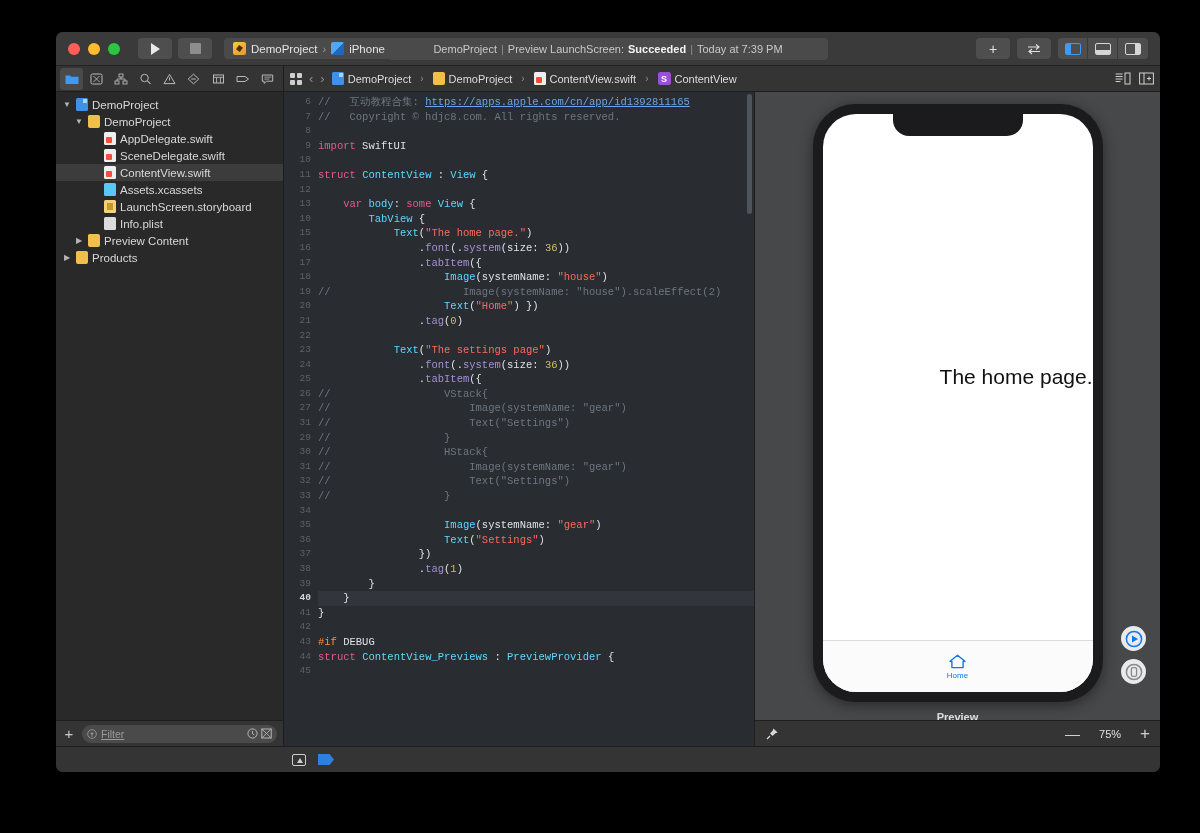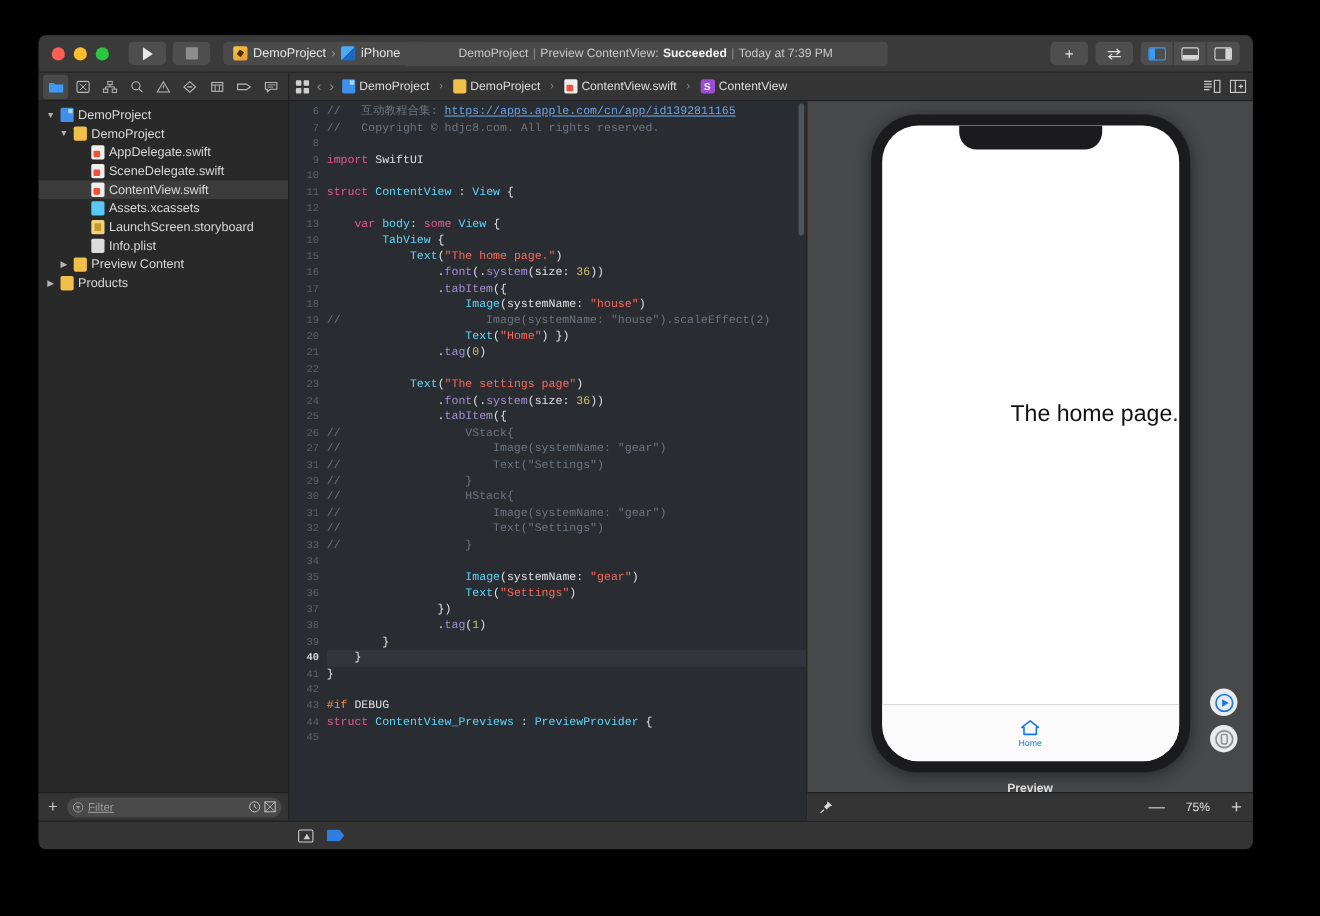--- a/index.html
+++ b/index.html
@@ -8,21 +8,21 @@
     background: #000;
     font-family: "Liberation Sans", sans-serif;
     overflow: hidden;
   }
   .desktop {
     position: absolute; inset: 0;
     background: #000;
   }
   .window {
     position: absolute;
-    left: 35px; top: 32px;
+    left: 56px; top: 32px;
     width: 1104px; height: 740px;
     background: #2b2b2b;
     border-radius: 7px;
     overflow: hidden;
     box-shadow: 0 10px 40px rgba(0,0,0,0.8);
     display: flex; flex-direction: column;
   }
 
   
   .titlebar {
@@ -397,21 +397,21 @@
       <span class="app-ico"></span>
       <span>DemoProject</span>
       <span class="sep-chev">›</span>
       <span class="dev-ico"></span>
       <span>iPhone Xʀ</span>
     </div>
 
     <div class="statusbar">
       <span>DemoProject</span>
       <span class="pipe">|</span>
-      <span>Preview ContentView:</span>
+      <span>Preview LaunchScreen:</span>
       <b>Succeeded</b>
       <span class="pipe">|</span>
       <span>Today at 7:39 PM</span>
     </div>
 
     <div class="tb-right">
       <div class="tb-btn">
         <span style="font-size:14px;line-height:1;color:#e0e0e0">+</span>
       </div>
       <div class="tb-btn">

